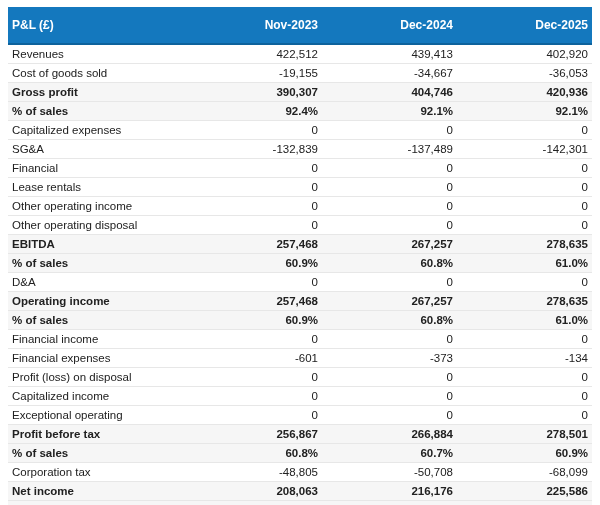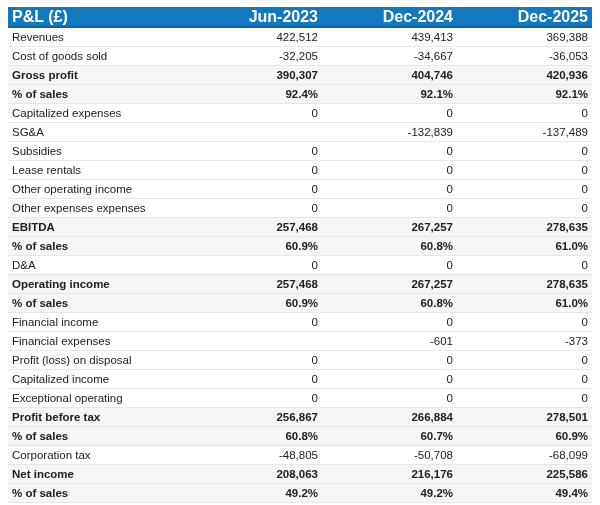--- a/index.html
+++ b/index.html
@@ -18,25 +18,25 @@
   .pl-table {
     position: absolute;
     left: 8px;
     top: 7px;
     width: 584px;
     color: #212121;
   }
   .thead {
     display: flex;
     align-items: center;
-    height: 21px;
+    height: 38px;
     background: var(--header-bg, #1478be);
     color: var(--header-text, #ffffff);
     font-weight: 700;
-    font-size: 16px;
+    font-size: 12px;
     border-bottom: 2px solid var(--header-border, #0d629c);
     box-sizing: border-box;
   }
   .tr {
     display: flex;
     align-items: center;
     height: 19px;
     box-sizing: border-box;
     font-size: 11.5px;
     border-bottom: 1px solid var(--row-border, #e7e7e7);
@@ -59,35 +59,35 @@
   }
 </style>
 </head>
 <body>
 
 <div id="stage" style="--header-bg: #1478be; --header-text: #ffffff; --header-border: #0d629c; --row-shaded: #f6f6f6; --row-border: #e7e7e7;">
   <div class="pl-table" style="color: rgb(33, 33, 33);">
 
     <div class="thead">
       <div class="td label">P&amp;L (£)</div>
-      <div class="td num">Jun-2023</div>
+      <div class="td num">Nov-2023</div>
       <div class="td num">Dec-2024</div>
       <div class="td num">Dec-2025</div>
     </div>
 
     <div>
         <div class="tr">
           <div class="td label">Revenues</div>
           <div class="td num">422,512</div>
           <div class="td num">439,413</div>
-          <div class="td num">369,388</div>
+          <div class="td num">402,920</div>
         </div>
         <div class="tr">
           <div class="td label">Cost of goods sold</div>
-          <div class="td num">-32,205</div>
+          <div class="td num">-19,155</div>
           <div class="td num">-34,667</div>
           <div class="td num">-36,053</div>
         </div>
         <div class="tr emph">
           <div class="td label">Gross profit</div>
           <div class="td num">390,307</div>
           <div class="td num">404,746</div>
           <div class="td num">420,936</div>
         </div>
         <div class="tr emph">
@@ -99,41 +99,42 @@
         <div class="tr">
           <div class="td label">Capitalized expenses</div>
           <div class="td num">0</div>
           <div class="td num">0</div>
           <div class="td num">0</div>
         </div>
         <div class="tr">
           <div class="td label">SG&amp;A</div>
           <div class="td num">-132,839</div>
           <div class="td num">-137,489</div>
-        </div>
-        <div class="tr">
-          <div class="td label">Subsidies</div>
+          <div class="td num">-142,301</div>
+        </div>
+        <div class="tr">
+          <div class="td label">Financial</div>
           <div class="td num">0</div>
           <div class="td num">0</div>
           <div class="td num">0</div>
         </div>
         <div class="tr">
           <div class="td label">Lease rentals</div>
           <div class="td num">0</div>
           <div class="td num">0</div>
           <div class="td num">0</div>
         </div>
         <div class="tr">
           <div class="td label">Other operating income</div>
           <div class="td num">0</div>
           <div class="td num">0</div>
           <div class="td num">0</div>
         </div>
         <div class="tr">
-          <div class="td label">Other expenses expenses</div>
+          <div class="td label">Other operating disposal</div>
           <div class="td num">0</div>
           <div class="td num">0</div>
           <div class="td num">0</div>
         </div>
         <div class="tr emph">
           <div class="td label">EBITDA</div>
           <div class="td num">257,468</div>
           <div class="td num">267,257</div>
           <div class="td num">278,635</div>
         </div>
@@ -164,20 +165,21 @@
         <div class="tr">
           <div class="td label">Financial income</div>
           <div class="td num">0</div>
           <div class="td num">0</div>
           <div class="td num">0</div>
         </div>
         <div class="tr">
           <div class="td label">Financial expenses</div>
           <div class="td num">-601</div>
           <div class="td num">-373</div>
+          <div class="td num">-134</div>
         </div>
         <div class="tr">
           <div class="td label">Profit (loss) on disposal</div>
           <div class="td num">0</div>
           <div class="td num">0</div>
           <div class="td num">0</div>
         </div>
         <div class="tr">
           <div class="td label">Capitalized income</div>
           <div class="td num">0</div>

